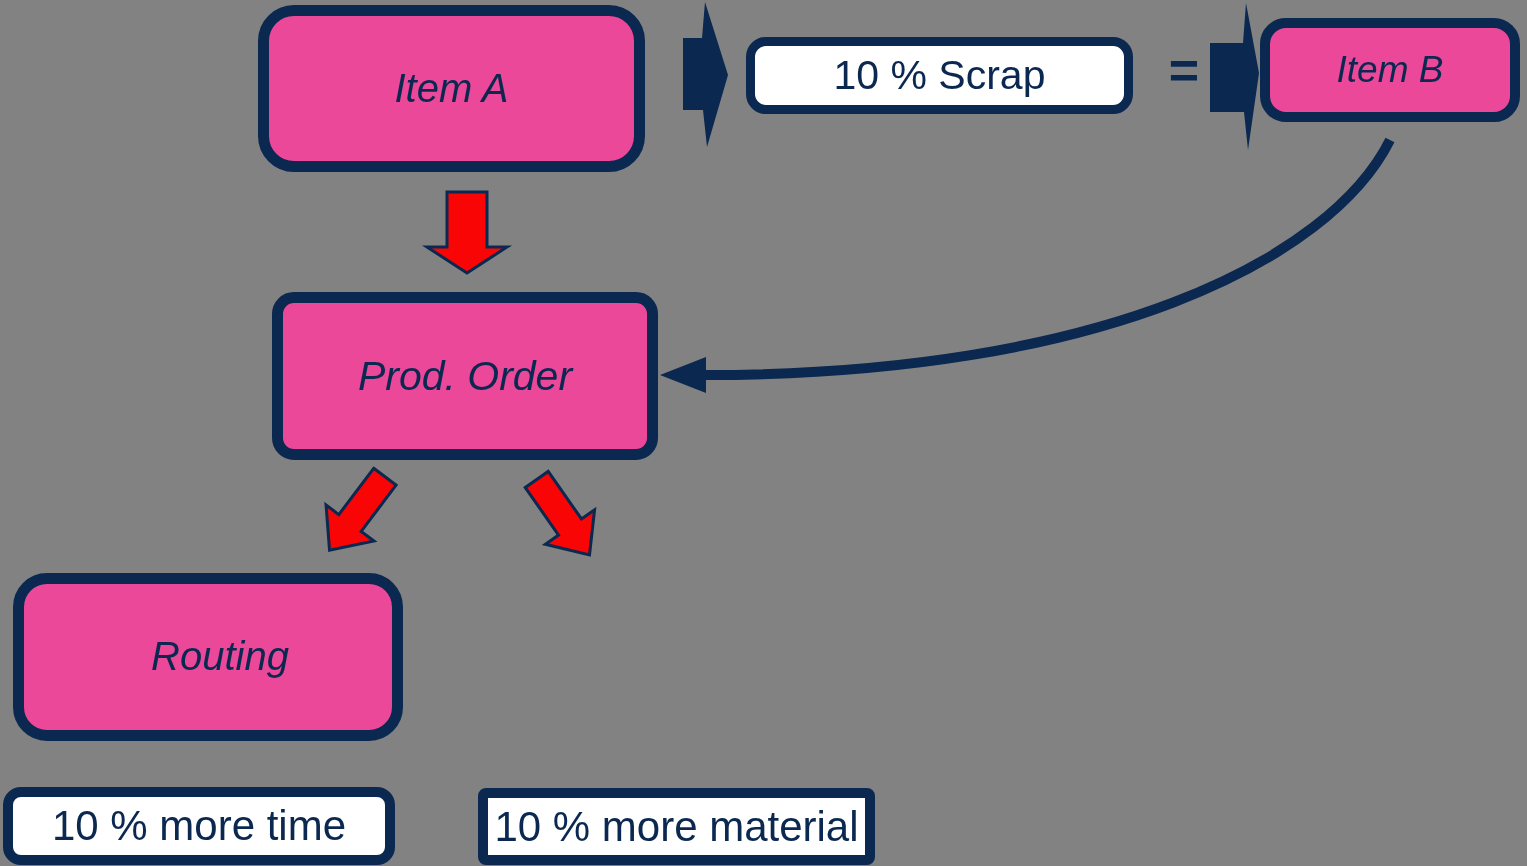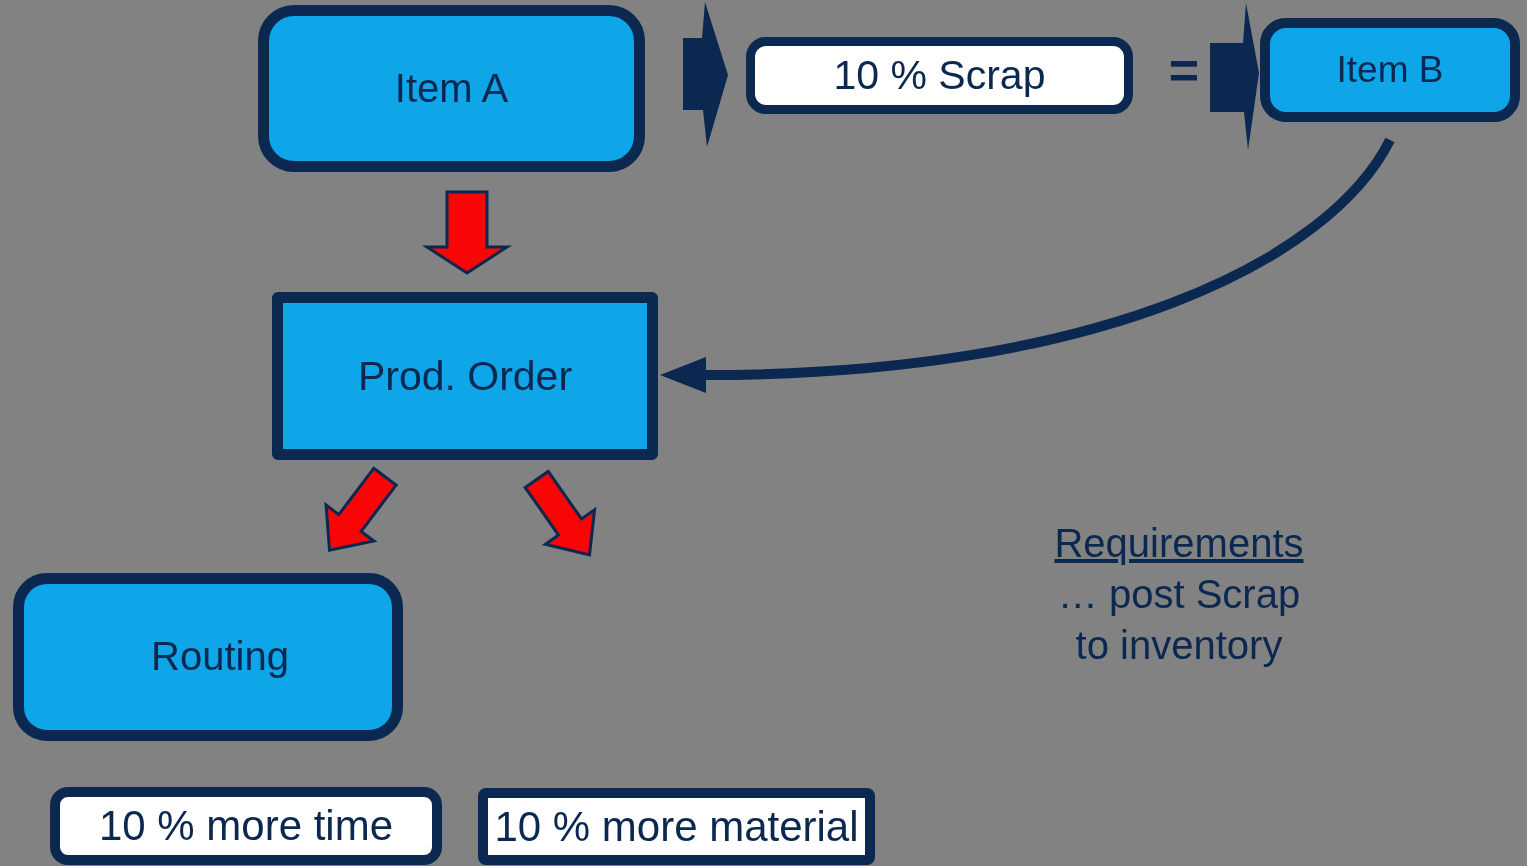--- a/index.html
+++ b/index.html
@@ -26,39 +26,40 @@
     position: absolute;
     box-sizing: border-box;
     display: flex;
     flex-direction: column;
     align-items: center;
     justify-content: center;
     text-align: center;
     color: #0A2850;
   }
   .node {
-    background: #0ea5e9;
+    background: #ec4899;
     border: 11px solid #0A2850;
     font-size: 40px;
+    font-style: italic;
   }
   .callout {
     background: #FFFFFF;
     border: 10px solid #0A2850;
     font-size: 42px;
   }
   .node span, .callout span { line-height: 1.18; }
 
   #item-a   { left: 258px; top: 5px;   width: 387px; height: 167px; border-radius: 36px; }
   #item-b   { left: 1260px; top: 18px; width: 260px; height: 104px; border-width: 10px; border-radius: 26px; font-size: 37px; }
-  #prod-order { left: 272px; top: 292px; width: 386px; height: 168px; border-radius: 6px; font-size: 41px; }
+  #prod-order { left: 272px; top: 292px; width: 386px; height: 168px; border-radius: 22px; font-size: 41px; }
   #routing  { left: 13px;  top: 573px; width: 390px; height: 168px; border-radius: 34px; padding-left: 24px; }
   #bom      { left: 478px; top: 583px; width: 390px; height: 170px; border-radius: 34px; line-height: 48px; }
 
   #scrap        { left: 746px; top: 37px;  width: 387px; height: 77px;  border-width: 9px; border-radius: 20px; font-size: 41px; }
-  #more-time    { left: 3px;   top: 787px; width: 392px; height: 78px;  border-radius: 18px; margin-left: 47px; }
+  #more-time    { left: 3px;   top: 787px; width: 392px; height: 78px;  border-radius: 18px; }
   #more-material{ left: 478px; top: 788px; width: 397px; height: 77px;  border-radius: 8px; }
 
   #equals {
     position: absolute;
     left: 1156px; top: 40px;
     width: 56px; height: 60px;
     font-size: 52px;
     font-weight: bold;
     display: flex;
     align-items: center;
@@ -116,25 +117,20 @@
 
   <div class="node" id="prod-order">
     <span>Prod. Order</span>
   </div>
 
   <div class="node" id="routing">
     <span>Routing</span>
   </div>
 
 
-  <div id="requirements">
-    <div class="underlined">Requirements</div>
-    <div>… post Scrap</div>
-    <div>to inventory</div>
-  </div>
 
   <div class="callout" id="more-time">
     <span>10 % more time</span>
   </div>
 
   <div class="callout" id="more-material">
     <span>10 % more material</span>
   </div>
 
 </div>

